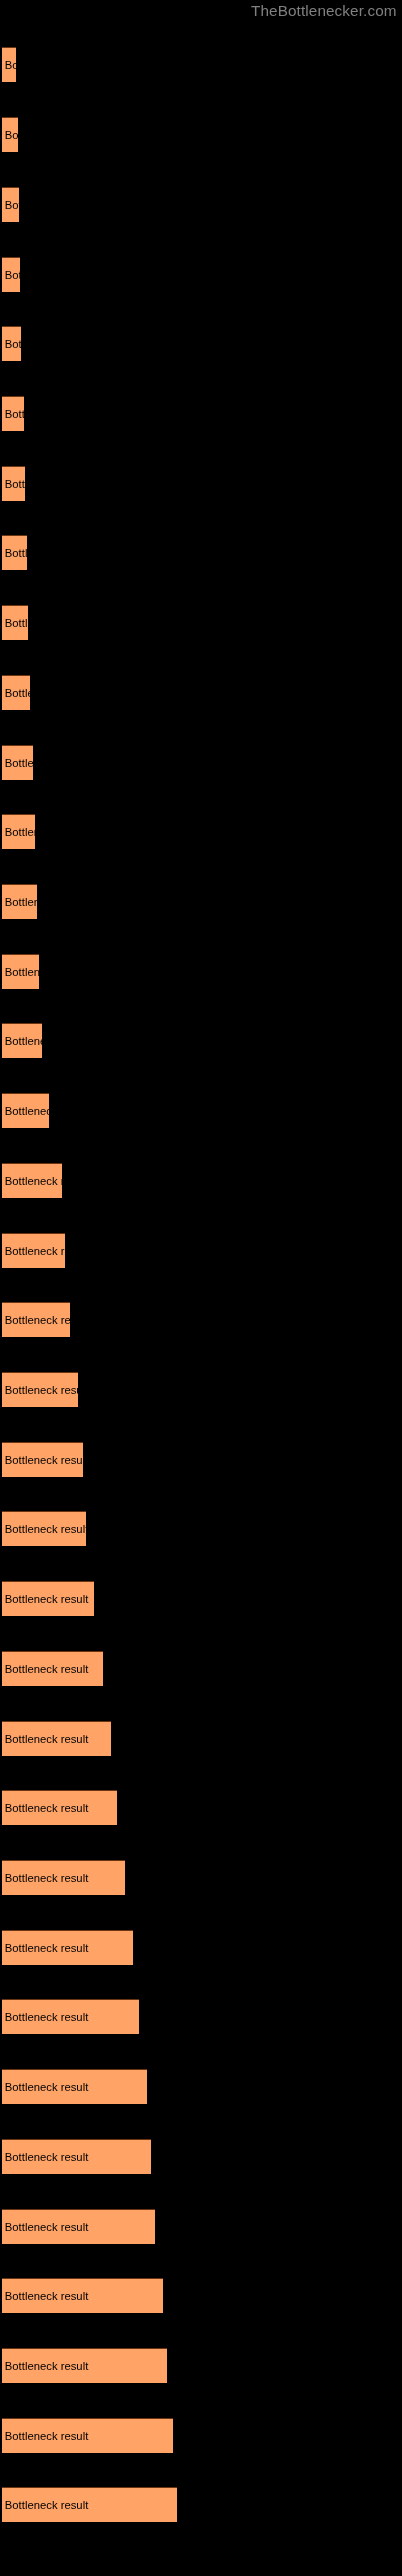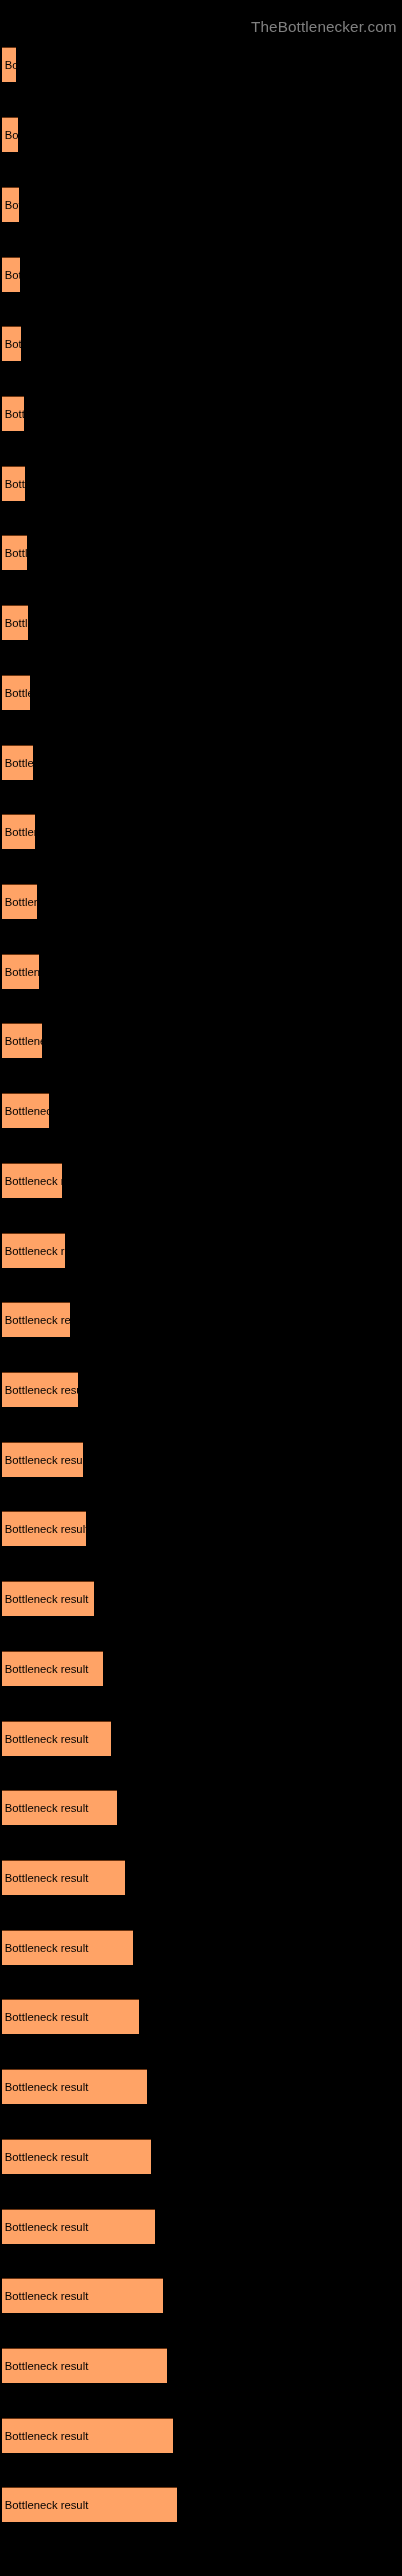--- a/index.html
+++ b/index.html
@@ -27,21 +27,20 @@
   .watermark {
     position: absolute;
     right: 6.4px;
     top: 0.8px;
     font-size: 15.3px;
     line-height: 19.3px;
     color: #808080;
     letter-spacing: 0.1px;
     white-space: nowrap;
     font-family: "Liberation Sans", sans-serif;
-    margin-top: 16px;
   }
 
   .bars-layer {
     position: absolute;
     left: 0;
     top: 0;
     width: 403px;
     height: 2576px;
   }
 

